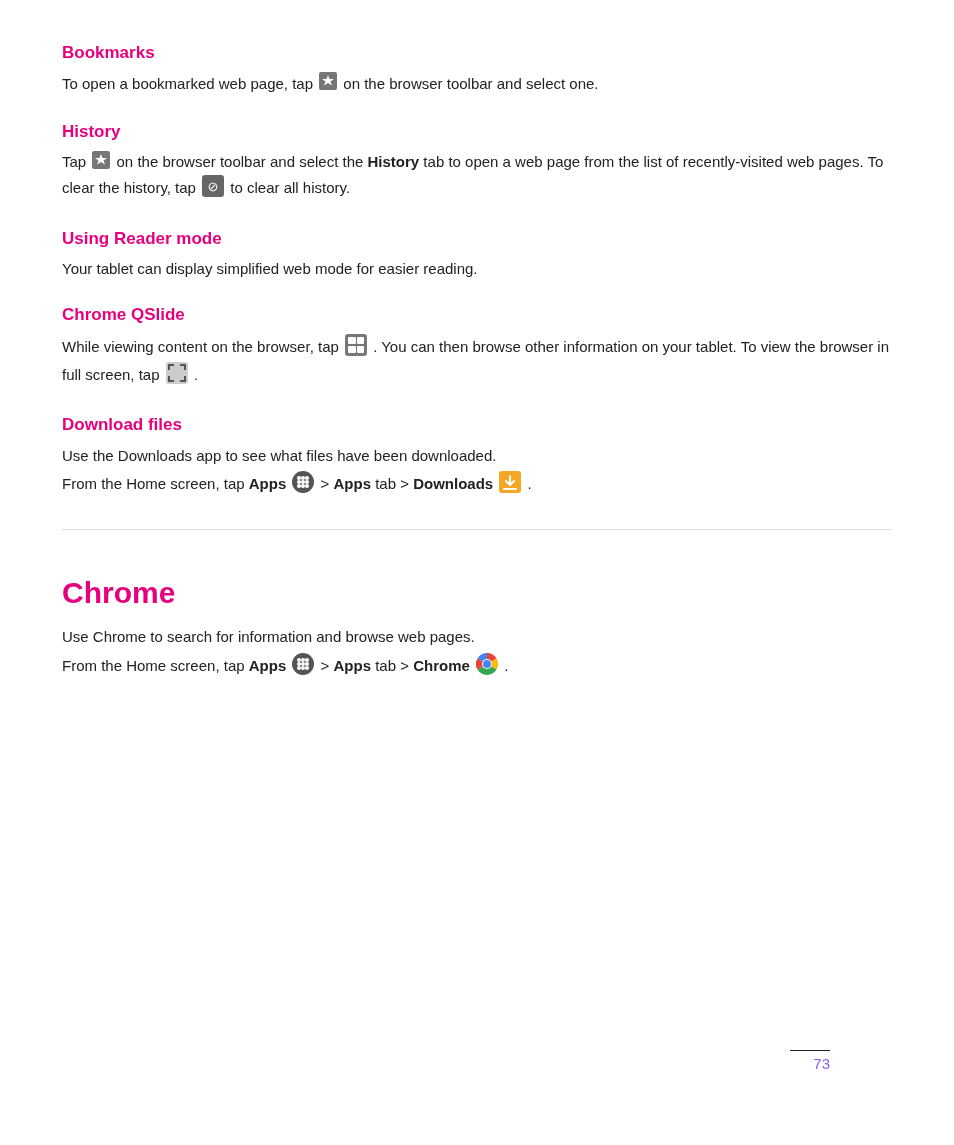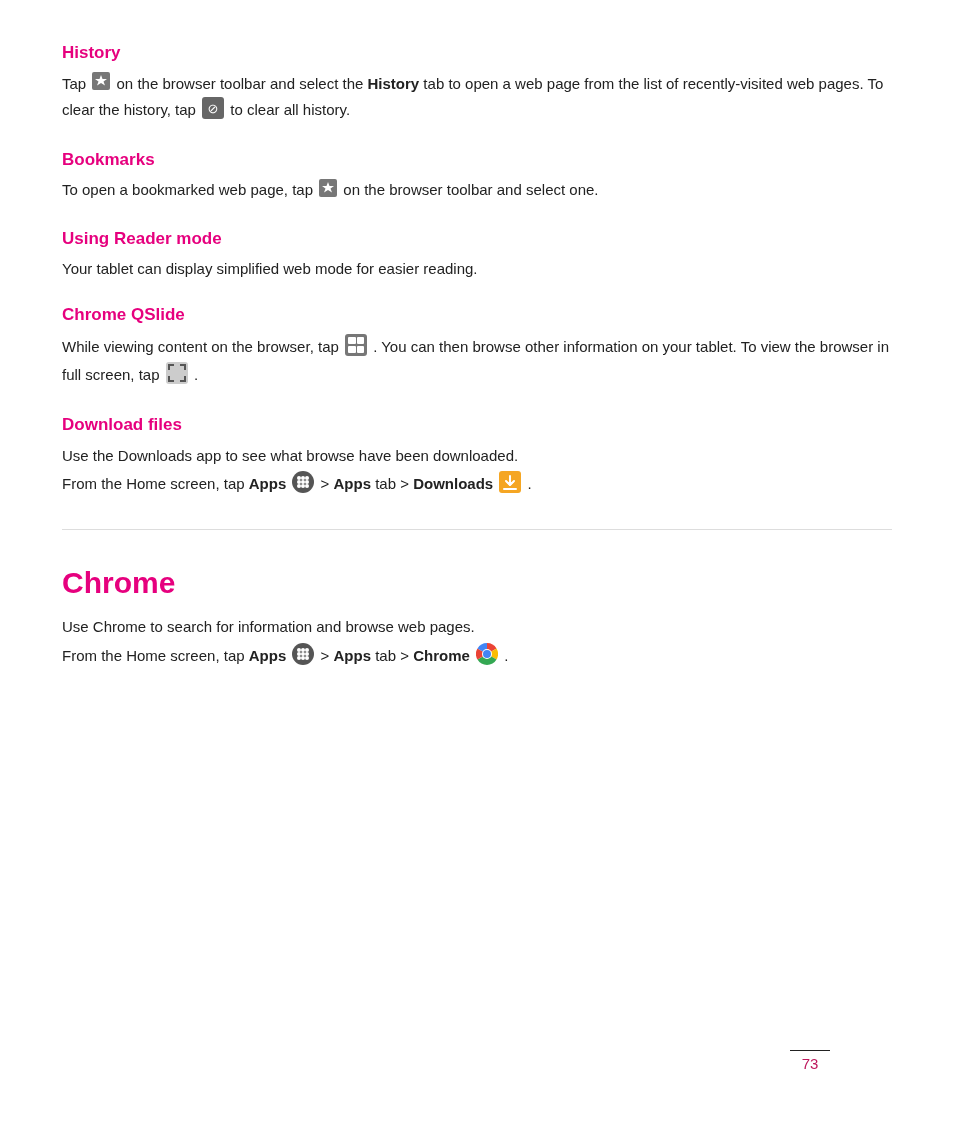--- a/index.html
+++ b/index.html
@@ -45,30 +45,30 @@
     }
 
     strong {
       font-weight: bold;
     }
 
     .divider-section {
       margin-top: 30px;
       margin-bottom: 30px;
       border-top: 1px solid #dddddd;
-      padding-top: 30px;
+      padding-top: 40px;
     }
 
     .page-number-bar {
       position: absolute;
       bottom: 30px;
       right: 62px;
-      text-align: center;
+      text-align: right;
       font-size: 15px;
-      color: #be185d;
+      color: #8b5cf6;
     }
 
     .page-number-line {
       border-top: 1.5px solid #222;
       width: 40px;
       margin-left: auto;
       margin-bottom: 2px;
     }
 
     .content-wrapper {
@@ -82,52 +82,52 @@
       vertical-align: middle;
       margin: 0 2px;
     }
   </style>
 </head>
 <body>
 
 <div class="content-wrapper">
 
   <div class="section">
-    <div class="section-title">History</div>
-    <div class="section-body">
-      <p>Tap
+    <div class="section-title">Bookmarks</div>
+    <div class="section-body">
+      <p>To open a bookmarked web page, tap
         <span class="svg-icon">
           <svg width="18" height="18" viewBox="0 0 18 18">
             <rect width="18" height="18" rx="2" fill="#777"></rect>
             <polygon points="9,3 10.5,7 15,7 11.5,9.5 13,13.5 9,11 5,13.5 6.5,9.5 3,7 7.5,7" fill="#fff"></polygon>
           </svg>
         </span>
-        on the browser toolbar and select the <strong>History</strong> tab to open a web page from the list of recently-visited web pages. To clear the history, tap
-        <span class="svg-icon">
-          <svg width="22" height="22" viewBox="0 0 22 22">
-            <rect width="22" height="22" rx="3" fill="#666"></rect>
-            <text x="11" y="16" text-anchor="middle" font-size="13" fill="white" font-family="Arial">⊘</text>
-          </svg>
-        </span>
-        to clear all history.
-      </p>
-    </div>
-  </div>
-
-  <div class="section">
-    <div class="section-title">Bookmarks</div>
-    <div class="section-body">
-      <p>To open a bookmarked web page, tap
+        on the browser toolbar and select one.
+      </p>
+    </div>
+  </div>
+
+  <div class="section">
+    <div class="section-title">History</div>
+    <div class="section-body">
+      <p>Tap
         <span class="svg-icon">
           <svg width="18" height="18" viewBox="0 0 18 18">
             <rect width="18" height="18" rx="2" fill="#777"></rect>
             <polygon points="9,3 10.5,7 15,7 11.5,9.5 13,13.5 9,11 5,13.5 6.5,9.5 3,7 7.5,7" fill="#fff"></polygon>
           </svg>
         </span>
-        on the browser toolbar and select one.
+        on the browser toolbar and select the <strong>History</strong> tab to open a web page from the list of recently-visited web pages. To clear the history, tap
+        <span class="svg-icon">
+          <svg width="22" height="22" viewBox="0 0 22 22">
+            <rect width="22" height="22" rx="3" fill="#666"></rect>
+            <text x="11" y="16" text-anchor="middle" font-size="13" fill="white" font-family="Arial">⊘</text>
+          </svg>
+        </span>
+        to clear all history.
       </p>
     </div>
   </div>
 
   <div class="section">
     <div class="section-title">Using Reader mode</div>
     <div class="section-body">
       <p>Your tablet can display simplified web mode for easier reading.</p>
     </div>
   </div>
@@ -156,21 +156,21 @@
           </svg>
         </span>
         .
       </p>
     </div>
   </div>
 
   <div class="section">
     <div class="section-title">Download files</div>
     <div class="section-body">
-      <p>Use the Downloads app to see what browse have been downloaded.</p>
+      <p>Use the Downloads app to see what files have been downloaded.</p>
       <p>From the Home screen, tap <strong>Apps</strong>
         <span class="svg-icon">
           <svg width="22" height="22" viewBox="0 0 22 22">
             <circle cx="11" cy="11" r="11" fill="#555"></circle>
             <circle cx="7" cy="7" r="2" fill="white"></circle>
             <circle cx="11" cy="7" r="2" fill="white"></circle>
             <circle cx="15" cy="7" r="2" fill="white"></circle>
             <circle cx="7" cy="11" r="2" fill="white"></circle>
             <circle cx="11" cy="11" r="2" fill="white"></circle>
             <circle cx="15" cy="11" r="2" fill="white"></circle>

